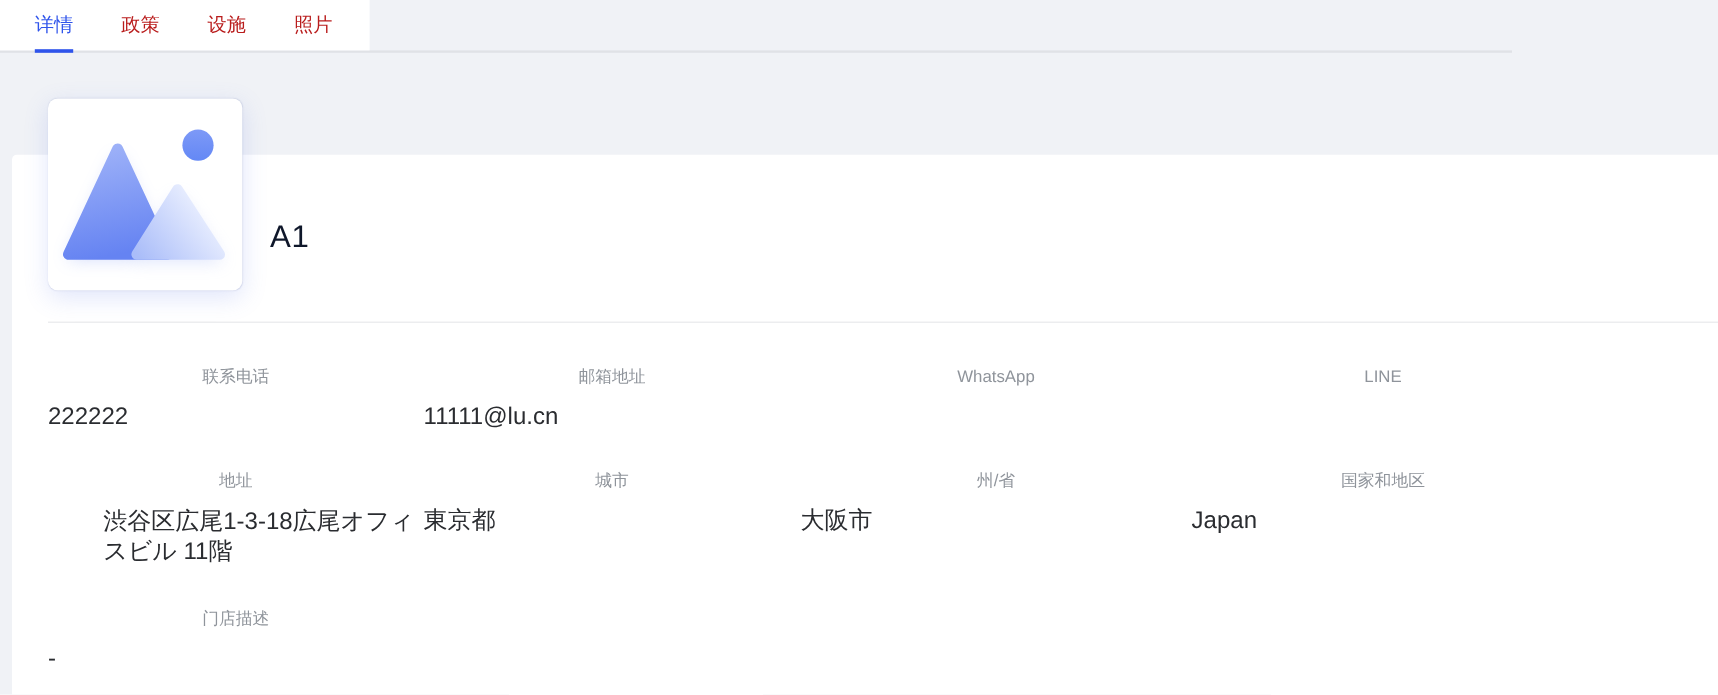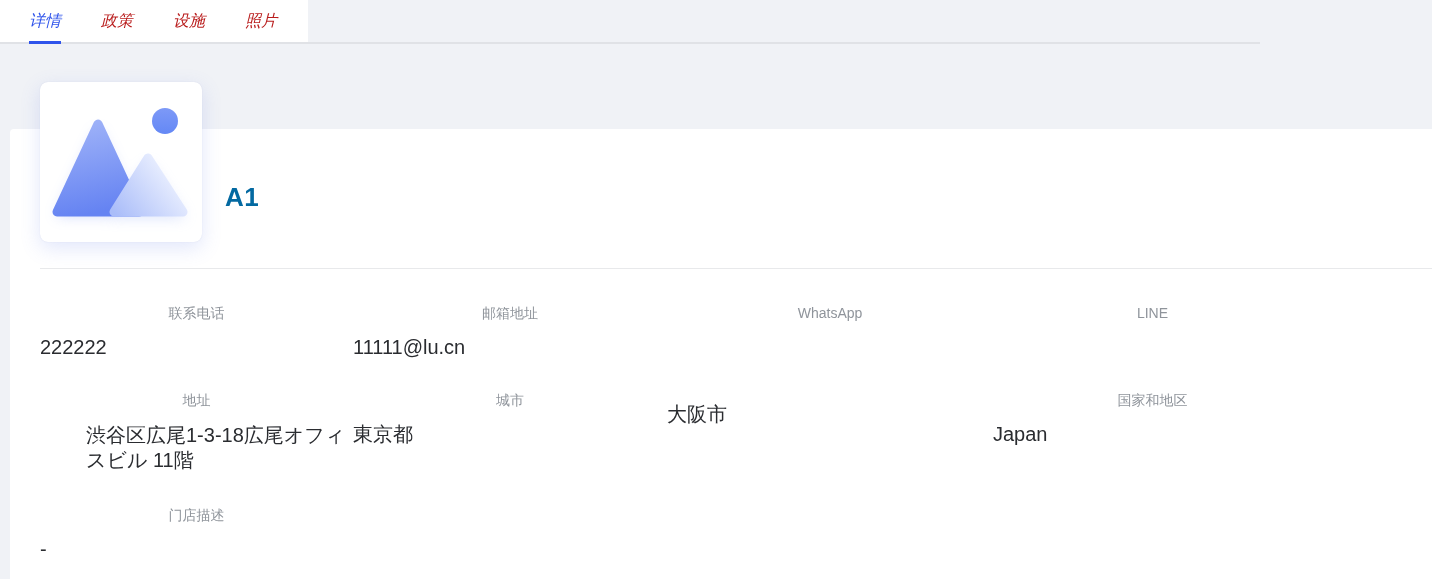--- a/index.html
+++ b/index.html
@@ -7,21 +7,20 @@
   .page {
     position:relative; width:1432px; height:579px; overflow:hidden;
     background:#f0f2f6;
     font-family:"Liberation Sans","DejaVu Sans",sans-serif;
     color:#2a2c30;
   }
   
   .tabbar {
     position:absolute; left:0; top:0; width:1260px; height:44px;
     border-bottom:2px solid #e0e2e6;
-    font-style:italic;
   }
   .tabbar-white {
     position:absolute; left:0; top:0; width:308px; height:42px; background:#ffffff;
   }
   .tabs {
     position:absolute; left:29px; top:0; height:42px;
     display:flex; gap:40px; align-items:center;
   }
   .tab {
     position:relative; height:42px; display:flex; align-items:center;
@@ -39,21 +38,21 @@
   }
   
   .store-card {
     position:absolute; left:40px; top:82px; width:162px; height:160px;
     background:#ffffff; border-radius:8px;
     box-shadow:0 6px 20px rgba(90,115,235,0.18), 0 0 1px rgba(120,130,180,0.25);
   }
   .store-card svg { position:absolute; inset:0; }
   .store-title {
     position:absolute; left:225px; top:182px;
-    font-size:26px; font-weight:700; color:#0369a1; letter-spacing:0.5px;
+    font-size:26px; font-weight:400; color:#0f172a; letter-spacing:0.5px;
   }
   .divider {
     position:absolute; left:40px; right:0; top:268px; height:1px; background:#e8e9eb;
   }
   
   .fields { position:absolute; left:40px; right:0; top:303px; }
   .field-row {
     display:grid; grid-template-columns:313px 314px 326px 319px 1fr;
     margin-bottom:32px;
   }
@@ -145,20 +144,21 @@
     <div class="field-row">
       <div class="field">
         <div class="field-label">地址</div>
         <div class="field-value multiline">渋谷区広尾1-3-18広尾オフィスビル 11階</div>
       </div>
       <div class="field">
         <div class="field-label">城市</div>
         <div class="field-value">東京都</div>
       </div>
       <div class="field">
+        <div class="field-label">州/省</div>
         <div class="field-value">大阪市</div>
       </div>
       <div class="field">
         <div class="field-label">国家和地区</div>
         <div class="field-value">Japan</div>
       </div>
       <div class="field"></div>
     </div>
 
     <div class="field-row last">

